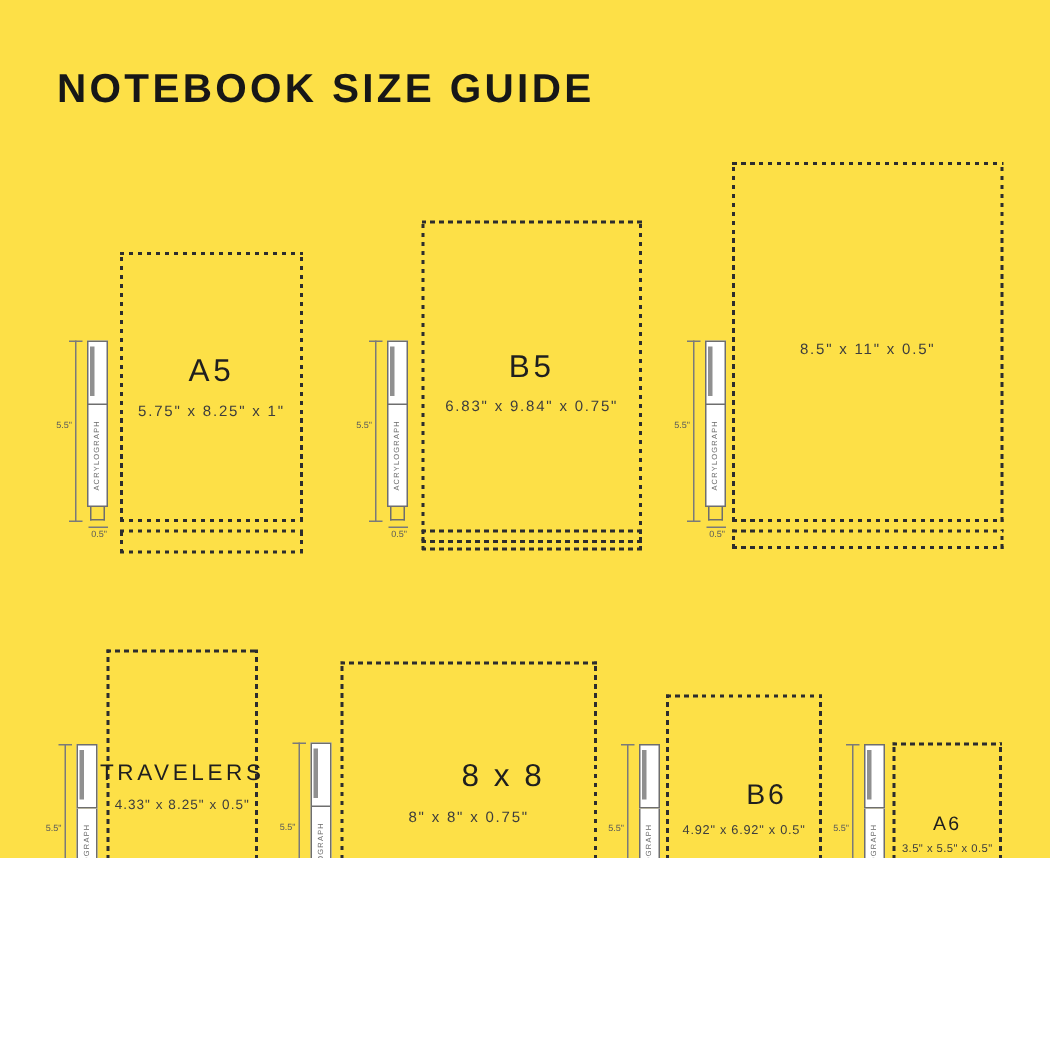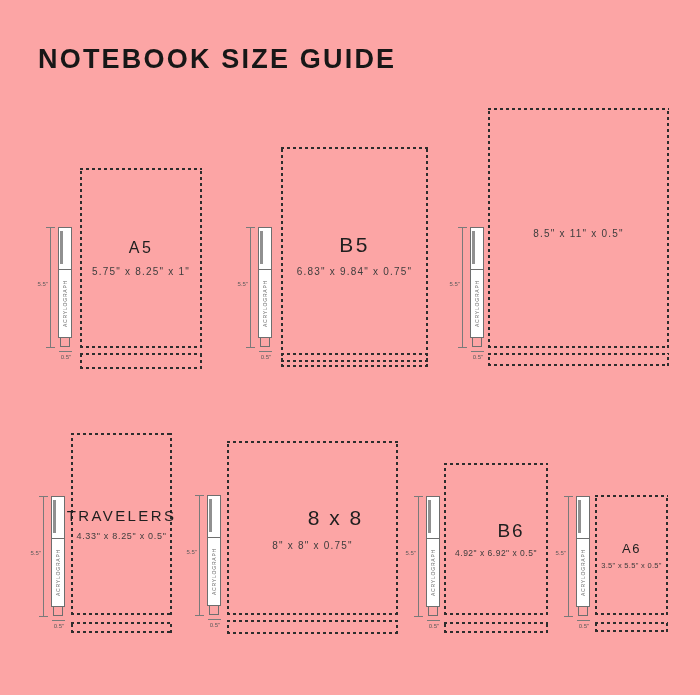--- a/index.html
+++ b/index.html
@@ -1,17 +1,17 @@
 <!DOCTYPE html>
 <html><head>
 <meta charset="utf-8">
 <style>
   html,body { margin:0; padding:0; background:#ffffff; }
   .stage {
-    position:relative; width:700px; height:695px; background:#fca5a5;
+    position:relative; width:700px; height:572px; background:#fde047;
     font-family:"Liberation Sans", sans-serif; overflow:hidden;
   }
   .title {
     position:absolute; left:38px; top:44px;
     font-size:27px; font-weight:bold; letter-spacing:2.2px; color:#171717;
   }
 
   
   .book {
     position:absolute; box-sizing:border-box;
@@ -44,21 +44,21 @@
             font-size:5px; letter-spacing:0.8px; color:#6a6a6a; white-space:nowrap; }
   .tip    { width:10px; height:9px; margin:0 auto; border:1px solid #6e6e6e; border-top:none; box-sizing:border-box; }
   .wline  { position:absolute; left:23px; top:124px; width:13px; height:1px; background:#7a7a7a; }
   .wlabel { position:absolute; left:17px; top:127px; width:26px; text-align:center;
             font-size:6px; color:#5a5a5a; }
 
   
   .g-a5 .pen-asm       { left:36px;  top:227px; }
   #book-a5             { left:80px;  top:168px; width:122px; height:180px; }
   #thin-a5             { left:80px;  top:353px; width:122px; height:16px; }
-  .g-a5 .name          { font-size:16px; letter-spacing:2.5px; }
+  .g-a5 .name          { font-size:21px; letter-spacing:2.5px; }
   .g-a5 .dims          { font-size:10px; letter-spacing:1.2px; margin-top:9px; }
 
   .g-b5 .pen-asm       { left:236px; top:227px; }
   #book-b5             { left:281px; top:147px; width:147px; height:215px; }
   #thin-b5             { left:281px; top:353px; width:147px; height:14px; }
   .g-b5 .name          { font-size:21px; letter-spacing:2.5px; }
   .g-b5 .dims          { font-size:10px; letter-spacing:1.2px; margin-top:9px; }
 
   .g-letter .pen-asm   { left:448px; top:227px; }
   #book-letter         { left:488px; top:108px; width:181px; height:240px; }

